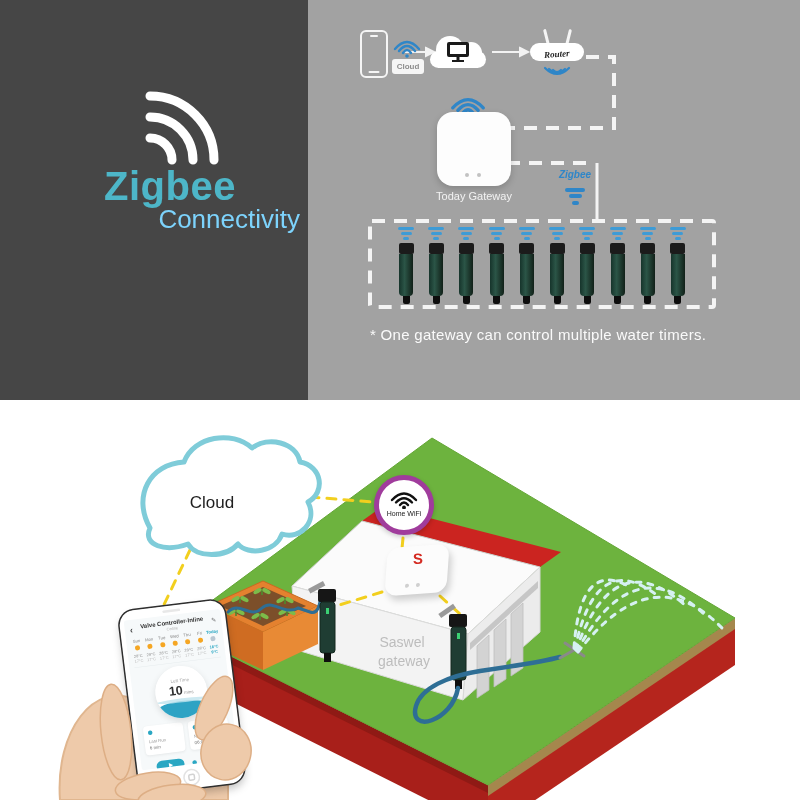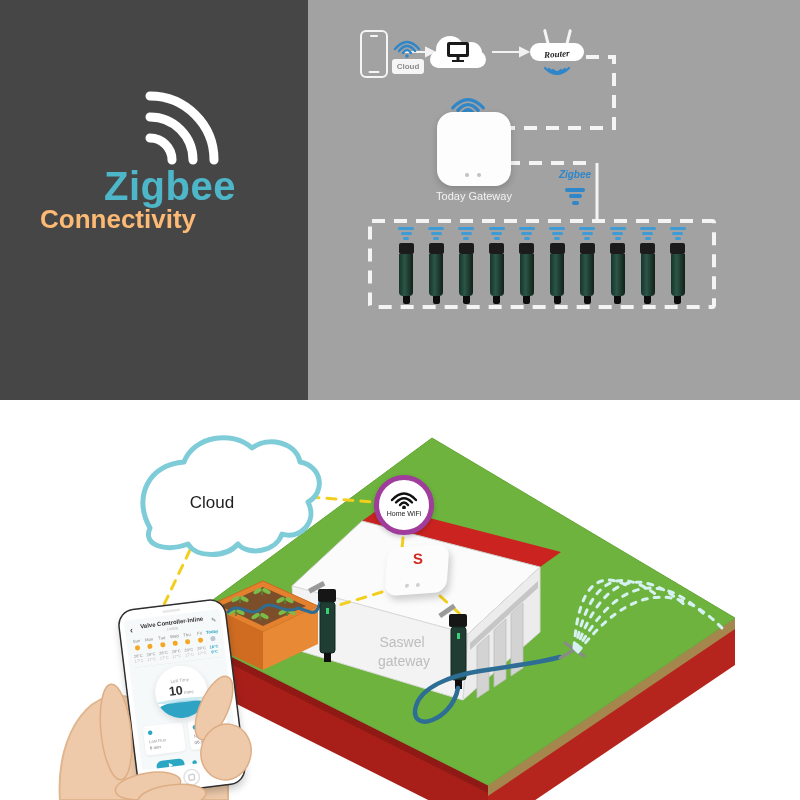--- a/index.html
+++ b/index.html
@@ -4,22 +4,22 @@
 <style>
   * { margin:0; padding:0; box-sizing:border-box; }
   body { font-family:"Liberation Sans", sans-serif; background:#fff; }
   .stage { position:relative; width:800px; height:800px; overflow:hidden; background:#fff; }
 
   
   .panel-left { position:absolute; left:0; top:0; width:308px; height:400px; background:#464646; }
   .wifi-mark { position:absolute; left:140px; top:86px; }
   .brand { position:absolute; left:40px; top:164px; width:260px; text-align:center;
            font-size:40px; font-weight:bold; color:#4db6c8; letter-spacing:.5px; }
-  .brand-sub { position:absolute; left:40px; top:204px; width:260px; text-align:left;
-           font-size:26px; font-weight:bold; color:#fdba74; }
+  .brand-sub { position:absolute; left:40px; top:204px; width:260px; text-align:right;
+           font-size:26px; font-weight:normal; color:#7dd3fc; }
 
   
   .panel-right { position:absolute; left:308px; top:0; width:492px; height:400px; background:#a2a2a2; }
   .connectors { position:absolute; left:0; top:0; }
 
   .icon-phone { position:absolute; left:52px; top:30px; width:28px; height:48px;
                 border:2.5px solid #f5f5f5; border-radius:6px; }
   .icon-phone::after { content:""; position:absolute; bottom:3px; left:50%; transform:translateX(-50%);
                 width:11px; height:2.5px; background:#f5f5f5; border-radius:2px; }
   .icon-phone::before { content:""; position:absolute; top:3px; left:50%; transform:translateX(-50%);
@@ -312,20 +312,21 @@
 
   <div class="timer">
     <i class="cb1"></i>
     <i class="cb2"></i>
     <i class="cb3"></i>
     <i class="cap"></i>
     <i class="tbody"></i>
     <i class="foot"></i>
   </div>
 </div>
+    <div class="caption">* One gateway can control multiple water timers.</div>
   </section>
 
   <section class="scene">
     <svg class="scene-art" width="800" height="400" viewBox="0 0 800 400">
       <defs>
         <g id="sprout">
           <rect x="-0.8" y="-1" width="1.6" height="5" fill="#4e8a2e"></rect>
           <ellipse cx="-4" cy="-2" rx="4.5" ry="2.2" fill="#7cbb4a" transform="rotate(-28)"></ellipse>
           <ellipse cx="4" cy="-2" rx="4.5" ry="2.2" fill="#7cbb4a" transform="rotate(28)"></ellipse>
         </g>

